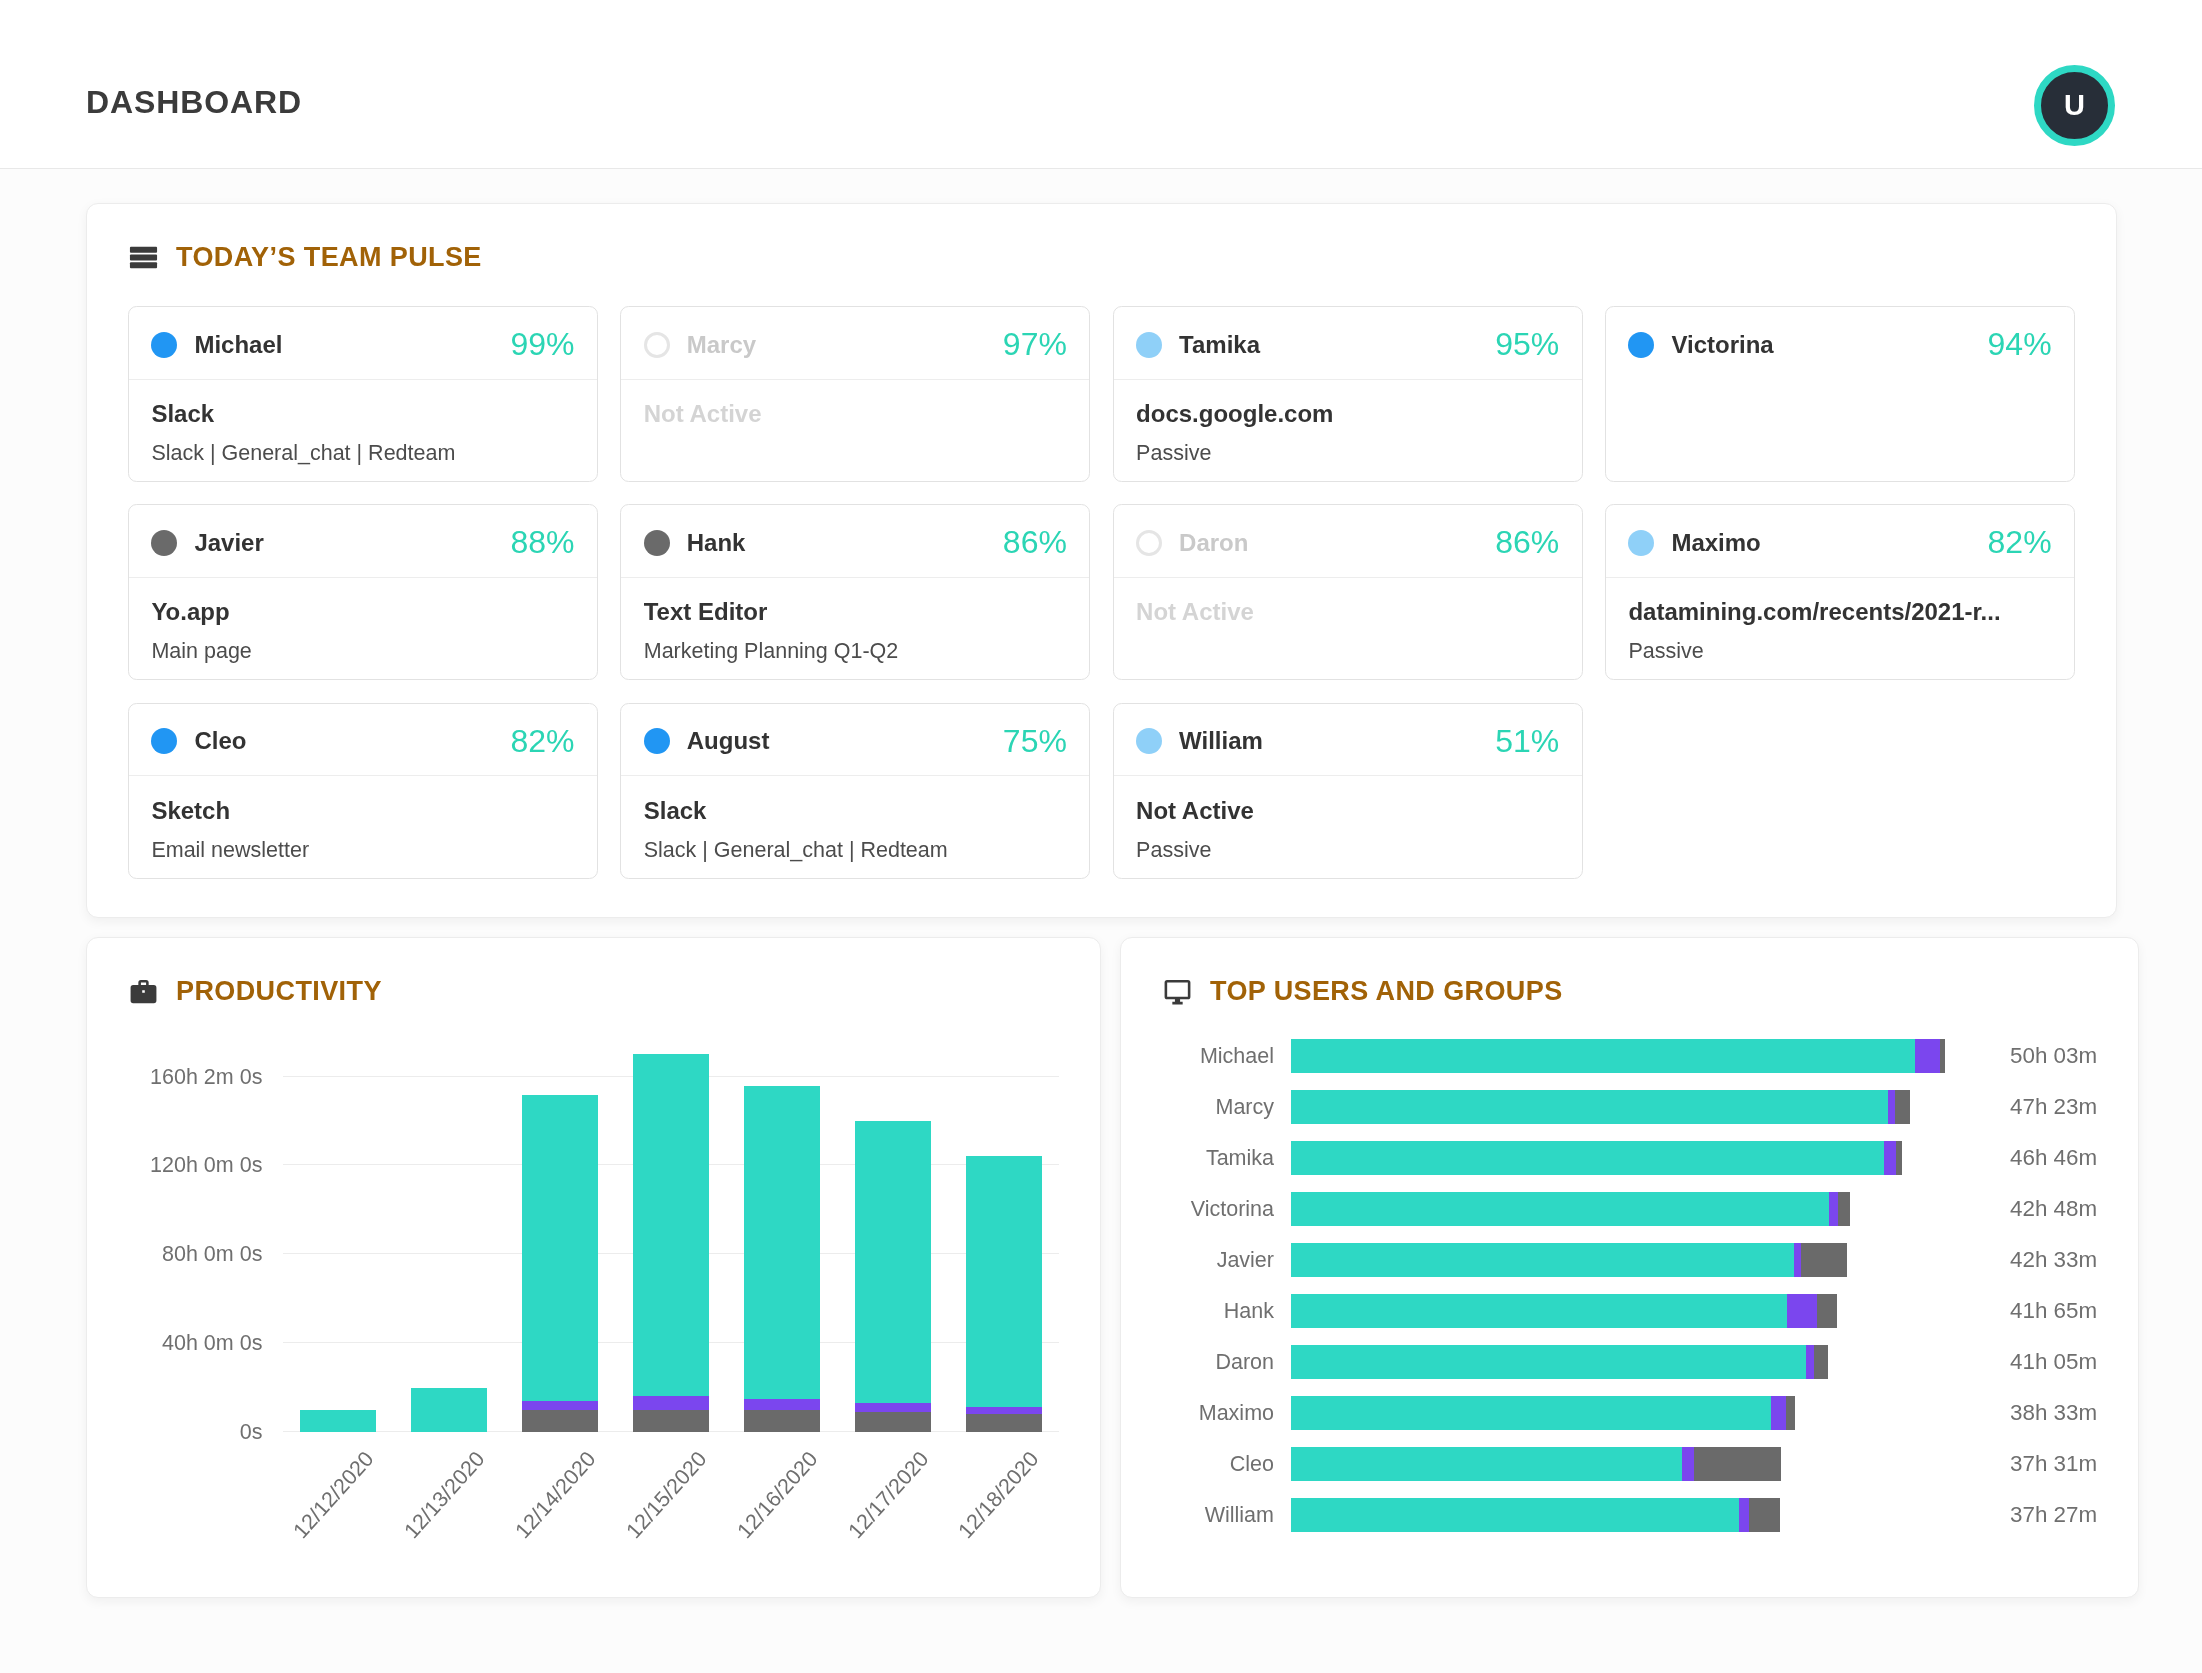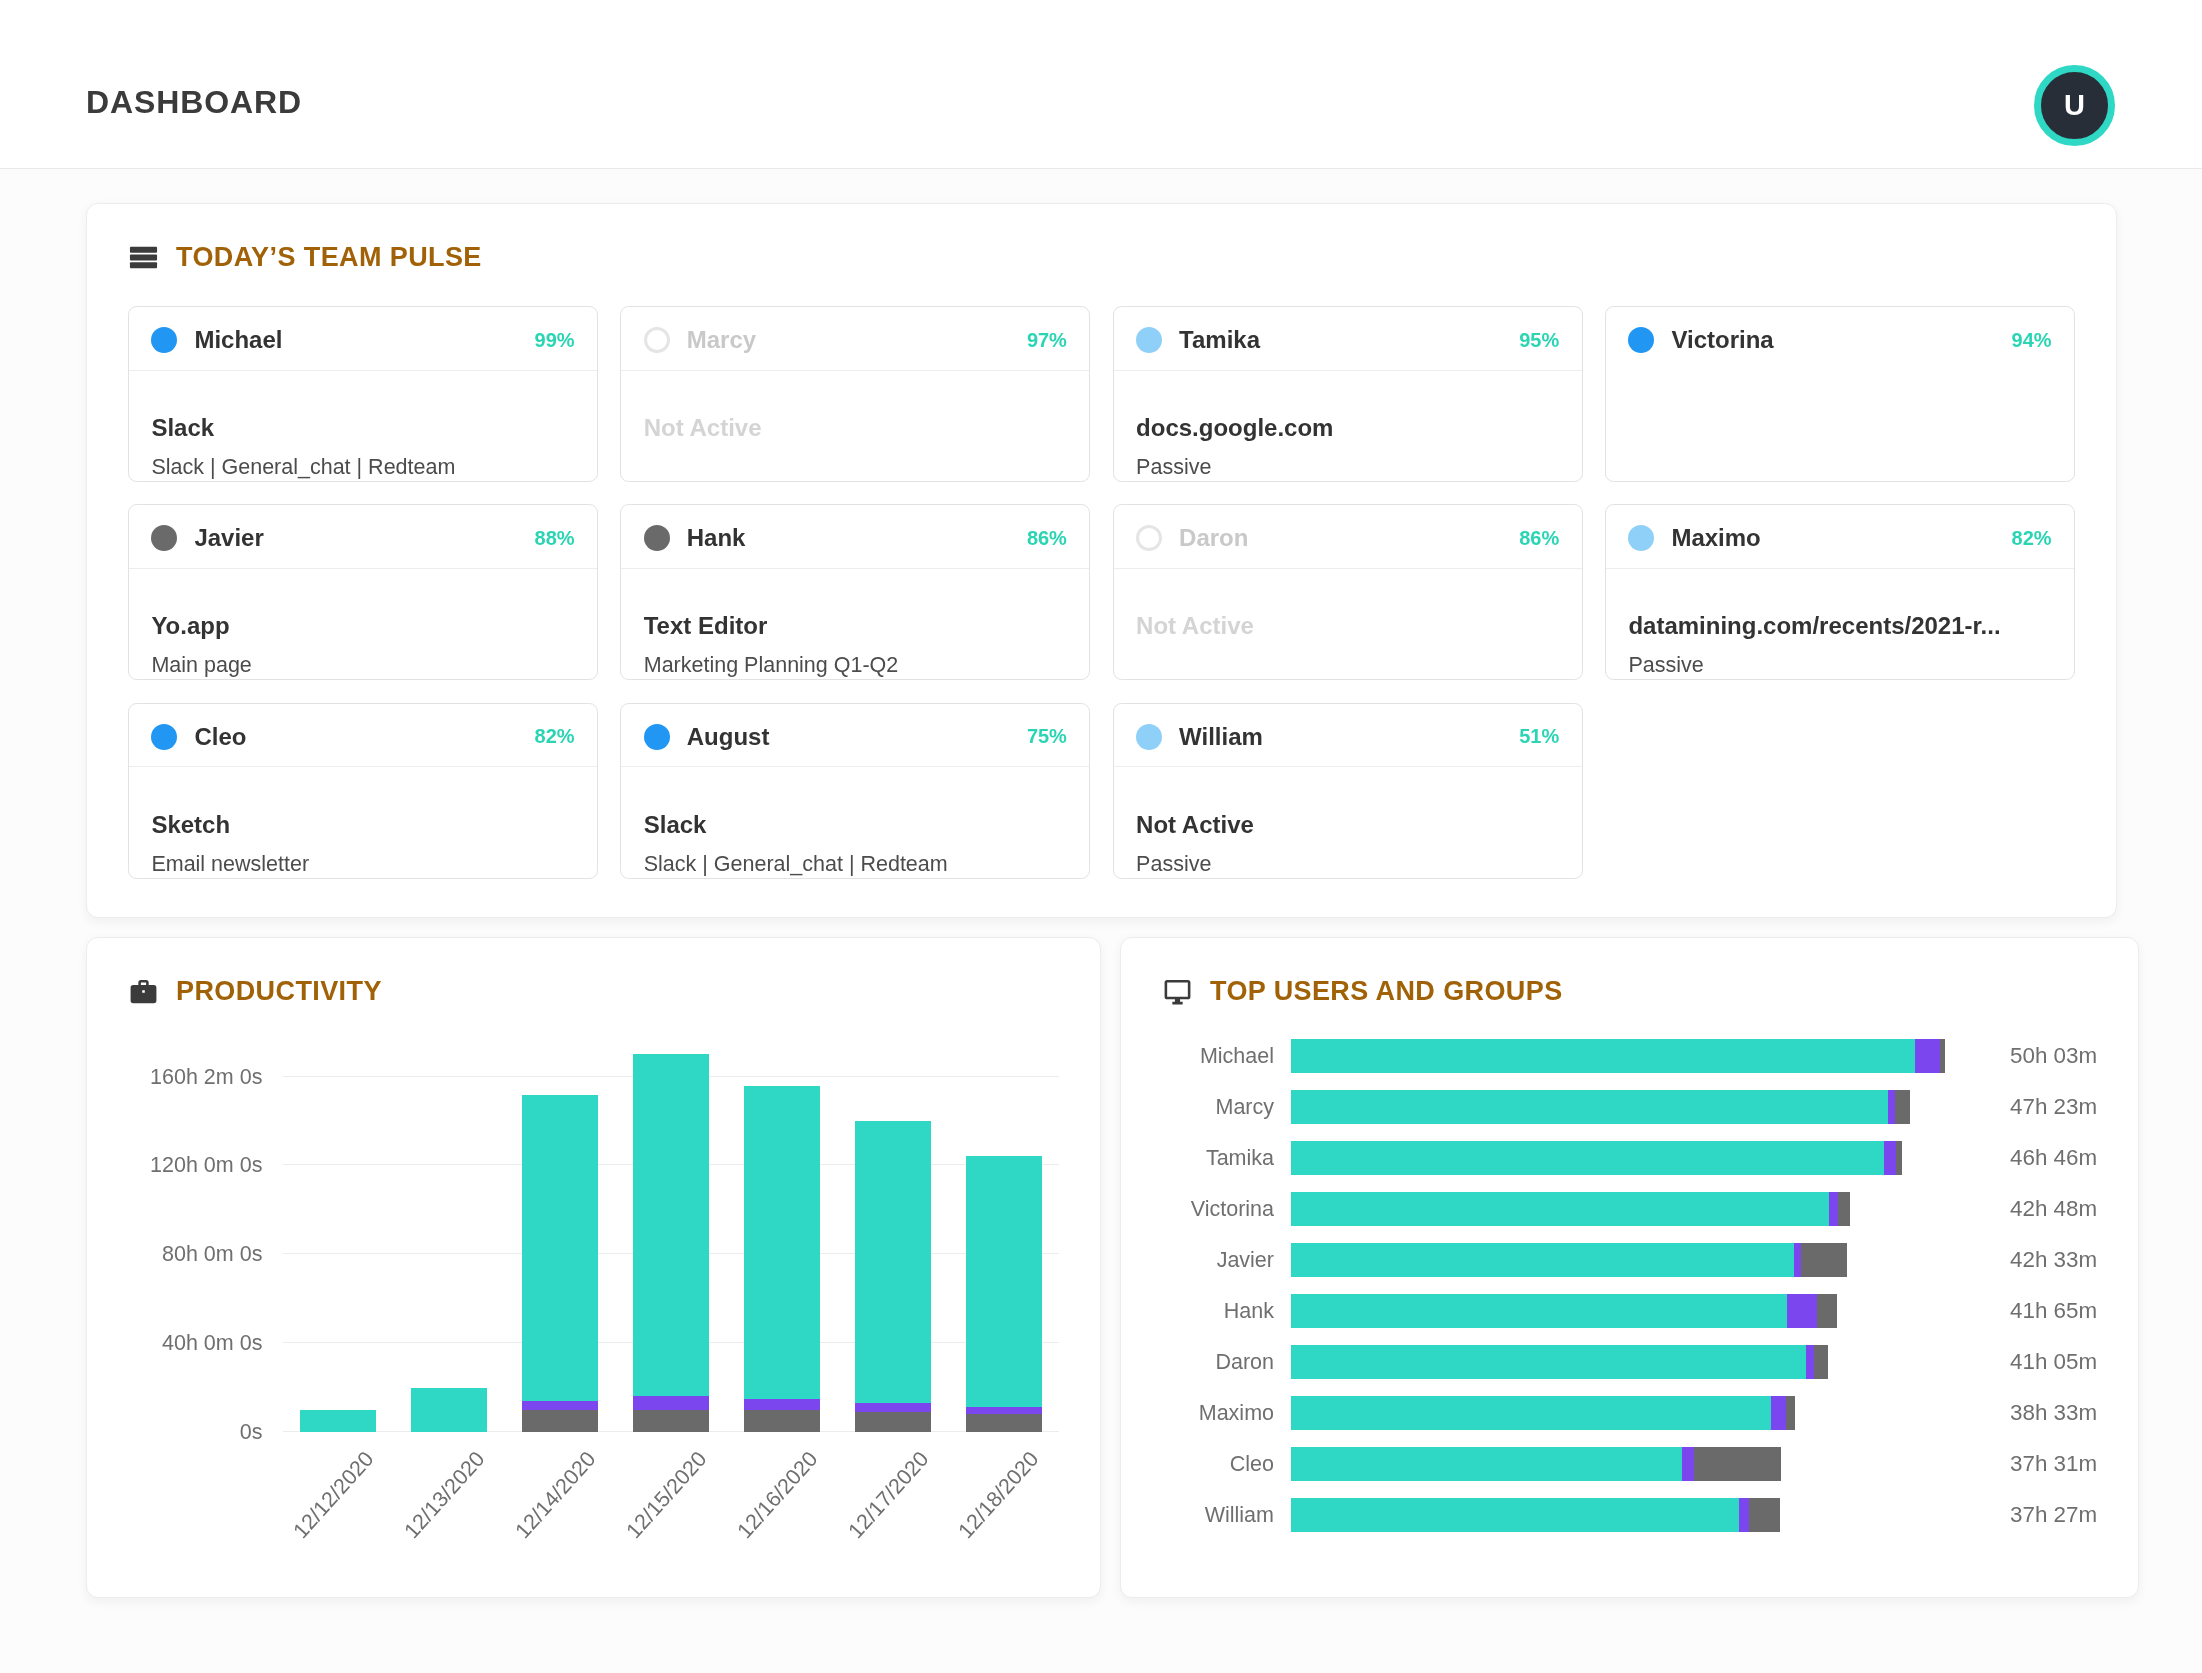--- a/index.html
+++ b/index.html
@@ -29,23 +29,23 @@
   .sec-title .icon{display:flex;}
   .sec-title svg{width:31px;height:31px;fill:#3b3b3b;}
   
   .pulse{padding:38px 41px;}
   .pulse-grid{margin-top:33px;display:grid;grid-template-columns:repeat(4,1fr);gap:22.4px;}
   .mcard{border:0.9px solid #e2e2e2;border-radius:8.6px;height:176px;background:#fff;cursor:pointer;}
   .mhead{display:flex;align-items:center;padding:19px 22.4px 15.5px;}
   .dot{width:26px;height:26px;border-radius:50%;margin-right:17px;flex:none;}
   .dot.hollow{background:#fff;border:3.4px solid #e5e5e5;width:26px;height:26px;}
   .mname{font-size:24px;font-weight:bold;color:#333;}
-  .mpct{margin-left:auto;font-size:20px;font-weight:bold;color:var(--accent);}
+  .mpct{margin-left:auto;font-size:32px;font-weight:normal;color:var(--accent);}
   .mbody{border-top:0.9px solid #ededed;padding:20.6px 22.4px;}
-  .mact{font-size:24px;font-weight:bold;color:#333;margin-bottom:13px;white-space:nowrap;overflow:hidden;margin-top:23px;}
+  .mact{font-size:24px;font-weight:bold;color:#333;margin-bottom:13px;white-space:nowrap;overflow:hidden;}
   .mdet{font-size:21.5px;color:#4c4c4c;min-height:24px;}
   .mcard.inactive .mname{color:#c9c9c9;}
   .mcard.inactive .mact{color:#d4d4d4;}
   
   .row2{display:flex;gap:19px;margin-top:19px;align-items:stretch;}
   .prod{width:1015px;flex:none;padding:38px 41px 24px;}
   .topusers{flex:1;padding:38px 41px 24px;}
   
   .prod-chart{display:flex;margin-top:29px;}
   .y-axis{width:155px;flex:none;position:relative;height:396px;}

